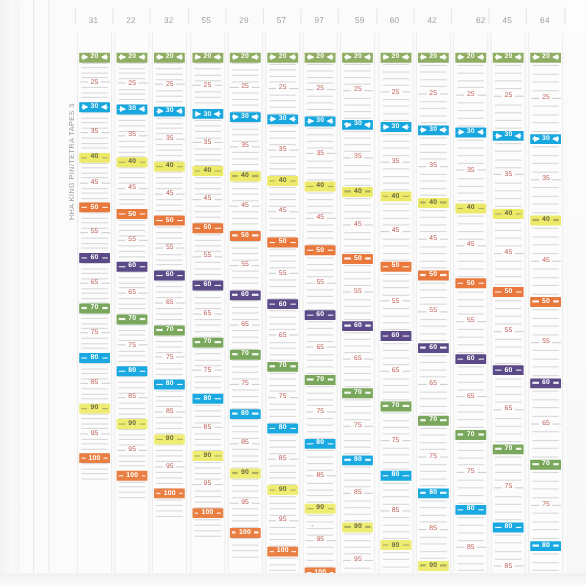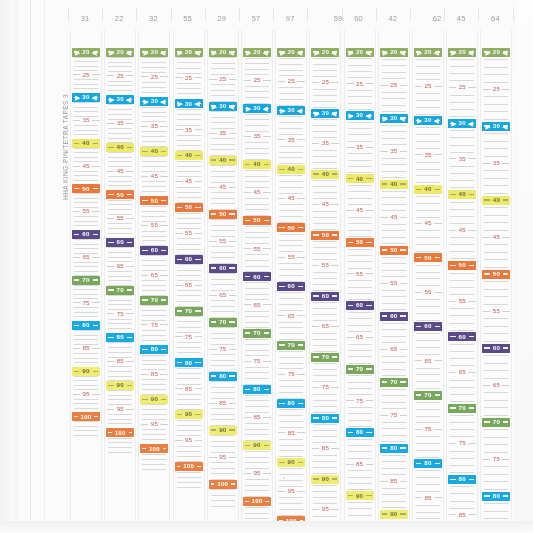--- a/index.html
+++ b/index.html
@@ -134,21 +134,21 @@
       <div class="colnum" style="left: 135.4px;">32</div>
       <div class="coldiv" style="left: 170.5px;"></div>
       <div class="colnum" style="left: 169.6px;">55</div>
       <div class="coldiv" style="left: 204.7px;"></div>
       <div class="colnum" style="left: 203.8px;">29</div>
       <div class="coldiv" style="left: 238.9px;"></div>
       <div class="colnum" style="left: 238px;">57</div>
       <div class="coldiv" style="left: 273.1px;"></div>
       <div class="colnum" style="left: 272.2px;">97</div>
       <div class="coldiv" style="left: 307.3px;"></div>
-      <div class="colnum" style="left: 320px;">59</div>
+      <div class="colnum" style="left: 309px;">59</div>
       <div class="coldiv" style="left: 341.5px;"></div>
       <div class="colnum" style="left: 340.6px;">60</div>
       <div class="coldiv" style="left: 375.7px;"></div>
       <div class="colnum" style="left: 374.8px;">42</div>
       <div class="coldiv" style="left: 409.9px;"></div>
       <div class="colnum" style="left: 419px;">62</div>
       <div class="coldiv" style="left: 444.1px;"></div>
       <div class="colnum" style="left: 443.2px;">45</div>
       <div class="coldiv" style="left: 478.3px;"></div>
       <div class="colnum" style="left: 477.4px;">64</div>

